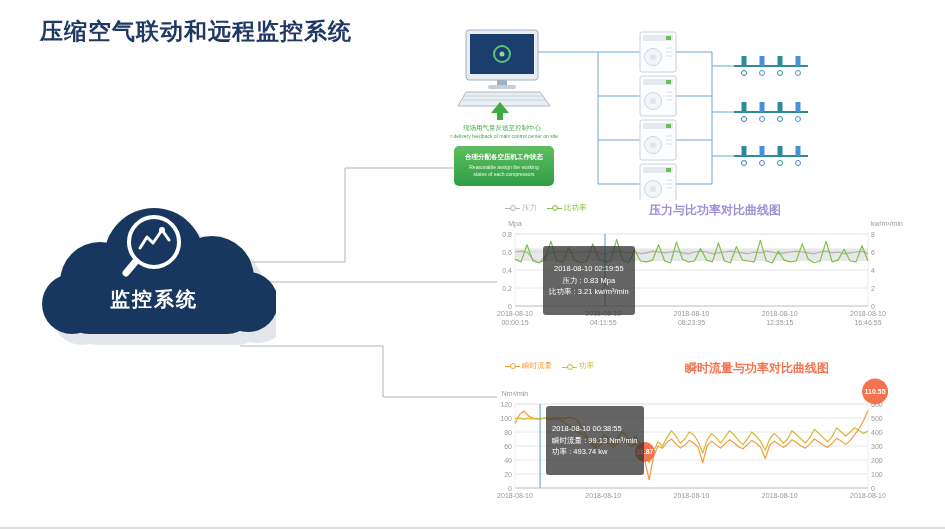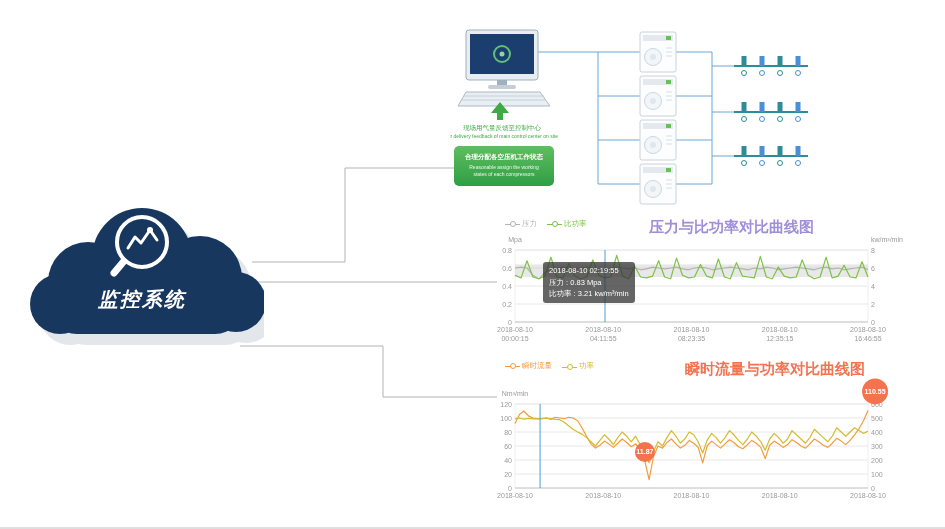--- a/index.html
+++ b/index.html
@@ -1,42 +1,43 @@
 <!DOCTYPE html>
 <html><head>
 <meta charset="utf-8">
 <style>
   html,body{margin:0;padding:0;}
   body{width:945px;height:529px;background:#fff;font-family:"Liberation Sans","DejaVu Sans",sans-serif;overflow:hidden;}
   .slide{position:relative;width:945px;height:527px;background:#fff;border-bottom:2px solid #dedede;}
   .page-title{position:absolute;left:40px;top:16px;font-size:23px;font-weight:bold;color:#1f3864;letter-spacing:1px;}
   .connectors{position:absolute;left:0;top:0;pointer-events:none;}
-  .cloud-wrap{position:absolute;left:24px;top:196px;width:240px;height:150px;font-style:italic;}
+  .cloud-wrap{position:absolute;left:36px;top:196px;width:240px;height:150px;}
   .diagram-wrap{position:absolute;left:450px;top:26px;width:400px;height:190px;}
   .chart-wrap{position:absolute;background:#fff;}
-  #chart-0{left:497px;top:216px;width:412px;height:134px;}
+  #chart-0{left:497px;top:200px;width:412px;height:134px;text-align:center;}
   #chart-1{left:497px;top:358px;width:412px;height:156px;}
   .chart-legend{position:absolute;left:8px;top:3px;display:flex;gap:10px;align-items:center;font-size:7.5px;}
   .legend-item{display:flex;align-items:center;gap:2px;cursor:pointer;}
   .lmark{position:relative;display:inline-block;width:15px;height:8px;}
   .lmark::before{content:"";position:absolute;left:0;right:0;top:3.5px;height:1px;background:currentColor;}
   .lmark::after{content:"";position:absolute;left:4.5px;top:1px;width:4px;height:4px;border:1px solid currentColor;border-radius:50%;background:#fff;}
-  .chart-title{position:absolute;top:2px;font-size:15px;font-weight:bold;}
+  .chart-title{position:absolute;top:2px;font-size:12px;font-weight:bold;}
   #chart-0 .chart-title{left:152px;}
   #chart-1 .chart-title{left:188px;font-family:Liberation Mono, monospace;}
   .chart-svg{position:absolute;left:0;}
   #chart-svg-0{top:12px;}
   #chart-svg-1{top:20px;}
-  .tooltip{position:absolute;background:rgba(50,50,50,.75);color:#fff;font-size:7.5px;line-height:1.55;padding:3px 6px;border-radius:3px;white-space:nowrap;z-index:5;}
+  .tooltip{position:absolute;background:rgba(50,50,50,.75);color:#fff;font-size:7.5px;line-height:1.55;padding:17px 6px;border-radius:3px;white-space:nowrap;z-index:5;}
 </style>
 </head>
 <body>
 
 <div class="slide">
 
+  <div class="page-title">压缩空气联动和远程监控系统</div>
 
   <svg class="connectors" width="945" height="529">
     <polyline points="252,262 345,262 345,168 468,168" fill="none" stroke="#b3b3b3" stroke-width="1"></polyline>
     <polyline points="252,282 497,282" fill="none" stroke="#b3b3b3" stroke-width="1"></polyline>
     <polyline points="240,346 383,346 383,397 497,397" fill="none" stroke="#b3b3b3" stroke-width="1"></polyline>
   </svg>
 
   <div class="cloud-wrap">
     <svg width="240" height="150">
       <g opacity="0.45" transform="translate(10,11)" fill="#c2c9d1">
@@ -289,15 +290,20 @@
         <text x="282.75" y="120" text-anchor="middle" font-size="7" fill="#999">2018-08-10</text>
         <text x="371" y="120" text-anchor="middle" font-size="7" fill="#999">2018-08-10</text>
         <polyline points="18.0,45.6 22.5,36.5 26.9,33.0 31.4,37.9 35.9,40.0 40.3,40.7 44.8,40.6 49.3,40.0 53.7,41.4 58.2,39.3 62.7,40.0 67.2,40.7 71.6,39.3 76.1,40.0 80.6,42.8 85.0,49.8 89.5,58.2 94.0,65.9 98.4,70.1 102.9,67.3 107.4,63.1 111.8,65.9 116.3,69.4 120.8,65.2 125.2,61.0 129.7,64.5 134.2,68.7 138.6,65.9 143.1,71.5 147.6,82.0 152.1,101.7 156.5,78.5 161.0,68.0 165.5,70.1 169.9,64.5 174.4,61.0 178.9,65.9 183.3,70.1 187.8,67.3 192.3,62.4 196.7,65.2 201.2,69.4 205.7,84.8 210.1,68.0 214.6,63.1 219.1,66.6 223.5,70.1 228.0,65.9 232.5,61.7 236.9,64.5 241.4,68.7 245.9,70.8 250.4,66.6 254.8,62.4 259.3,65.2 263.8,69.4 268.2,80.6 272.7,67.3 277.2,63.1 281.6,65.9 286.1,69.4 290.6,66.6 295.0,61.7 299.5,64.5 304.0,68.0 308.4,70.1 312.9,65.9 317.4,61.0 321.8,63.8 326.3,67.3 330.8,69.4 335.3,65.2 339.7,60.3 344.2,63.1 348.7,66.6 353.1,62.4 357.6,56.8 362.1,50.5 366.5,42.8 371.0,32.6" fill="none" stroke="#f59b3d" stroke-width="1.2" stroke-linejoin="round"></polyline>
         <polyline points="18.0,40.7 22.5,40.0 26.9,41.1 31.4,40.3 35.9,40.8 40.3,40.9 44.8,40.6 49.3,40.1 53.7,40.7 58.2,41.4 62.7,41.7 67.2,44.2 71.6,47.7 76.1,51.2 80.6,54.0 85.0,56.1 89.5,59.6 94.0,63.8 98.4,68.0 102.9,62.4 107.4,56.8 111.8,61.0 116.3,66.6 120.8,59.6 125.2,54.0 129.7,58.2 134.2,63.8 138.6,58.2 143.1,66.6 147.6,76.4 152.1,84.8 156.5,73.6 161.0,63.8 165.5,68.0 169.9,59.6 174.4,52.6 178.9,58.2 183.3,65.2 187.8,61.0 192.3,54.0 196.7,56.8 201.2,63.8 205.7,75.0 210.1,62.4 214.6,55.4 219.1,59.6 223.5,65.2 228.0,59.6 232.5,52.6 236.9,56.8 241.4,62.4 245.9,66.6 250.4,61.0 254.8,54.0 259.3,58.2 263.8,63.8 268.2,72.2 272.7,61.0 277.2,55.4 281.6,59.6 286.1,65.2 290.6,61.0 295.0,52.6 299.5,56.8 304.0,61.0 308.4,65.2 312.9,59.6 317.4,51.2 321.8,55.4 326.3,59.6 330.8,63.8 335.3,58.2 339.7,49.8 344.2,54.0 348.7,58.2 353.1,54.0 357.6,49.8 362.1,52.6 366.5,55.4 371.0,53.3" fill="none" stroke="#d4bb2f" stroke-width="1.2" stroke-linejoin="round"></polyline>
         <line x1="43.063" y1="26" x2="43.063" y2="110" stroke="#4f9cd4" stroke-width="1"></line>
         <circle cx="378.06" cy="13.4" r="13" fill="#f4734f"></circle>
         <text x="378.06" y="15.9" text-anchor="middle" font-size="7" fill="#fff" font-weight="bold">110.55</text>
         <circle cx="147.904" cy="73.964" r="10" fill="#f4734f"></circle>
         <text x="147.904" y="76.464" text-anchor="middle" font-size="7" fill="#fff" font-weight="bold">11.87</text>
       </svg>
+  <div class="tooltip" style="left: 49.063px; top: 48px;">
+        <div>2018-08-10 00:38:55</div>
+        <div>瞬时流量 : 99.13 Nm³/min</div>
+        <div>功率 : 493.74 kw</div>
+      </div>
     </div>
 
 </div>
 
 </body></html>

